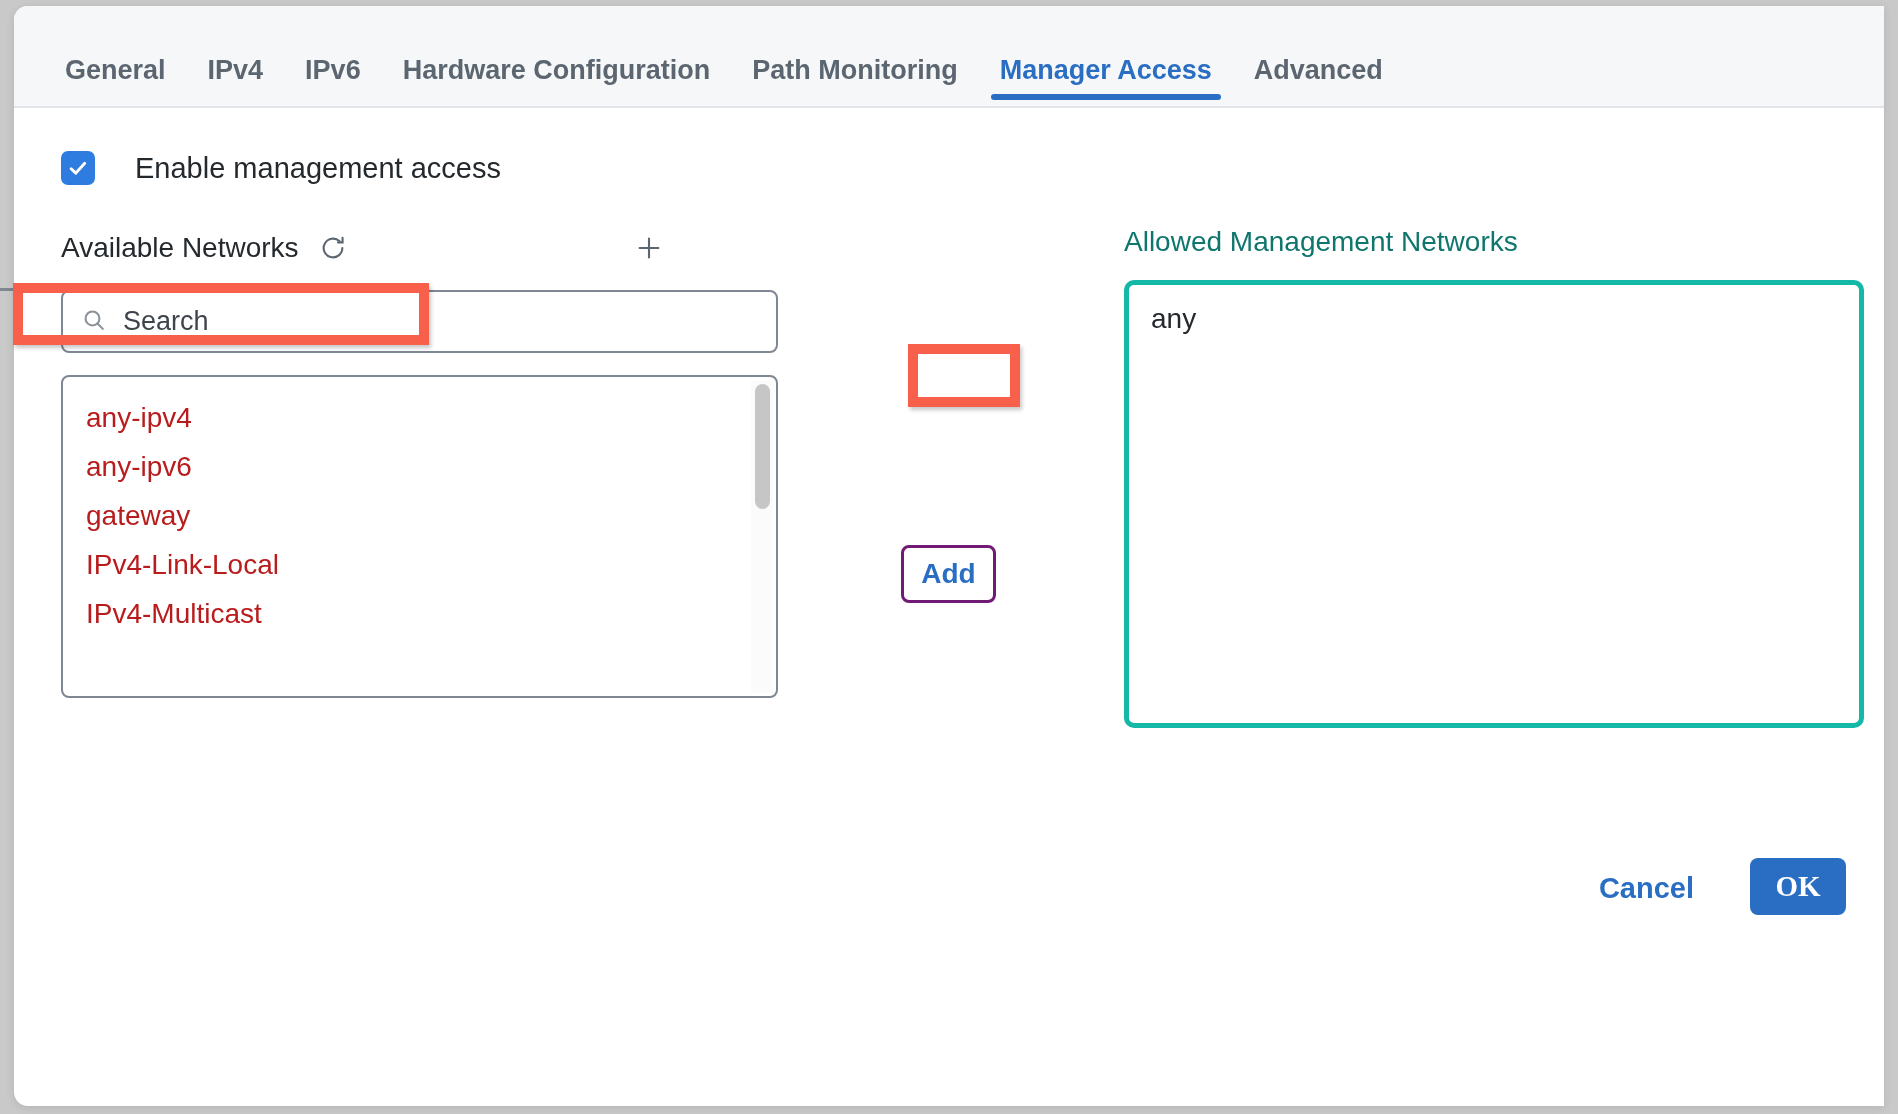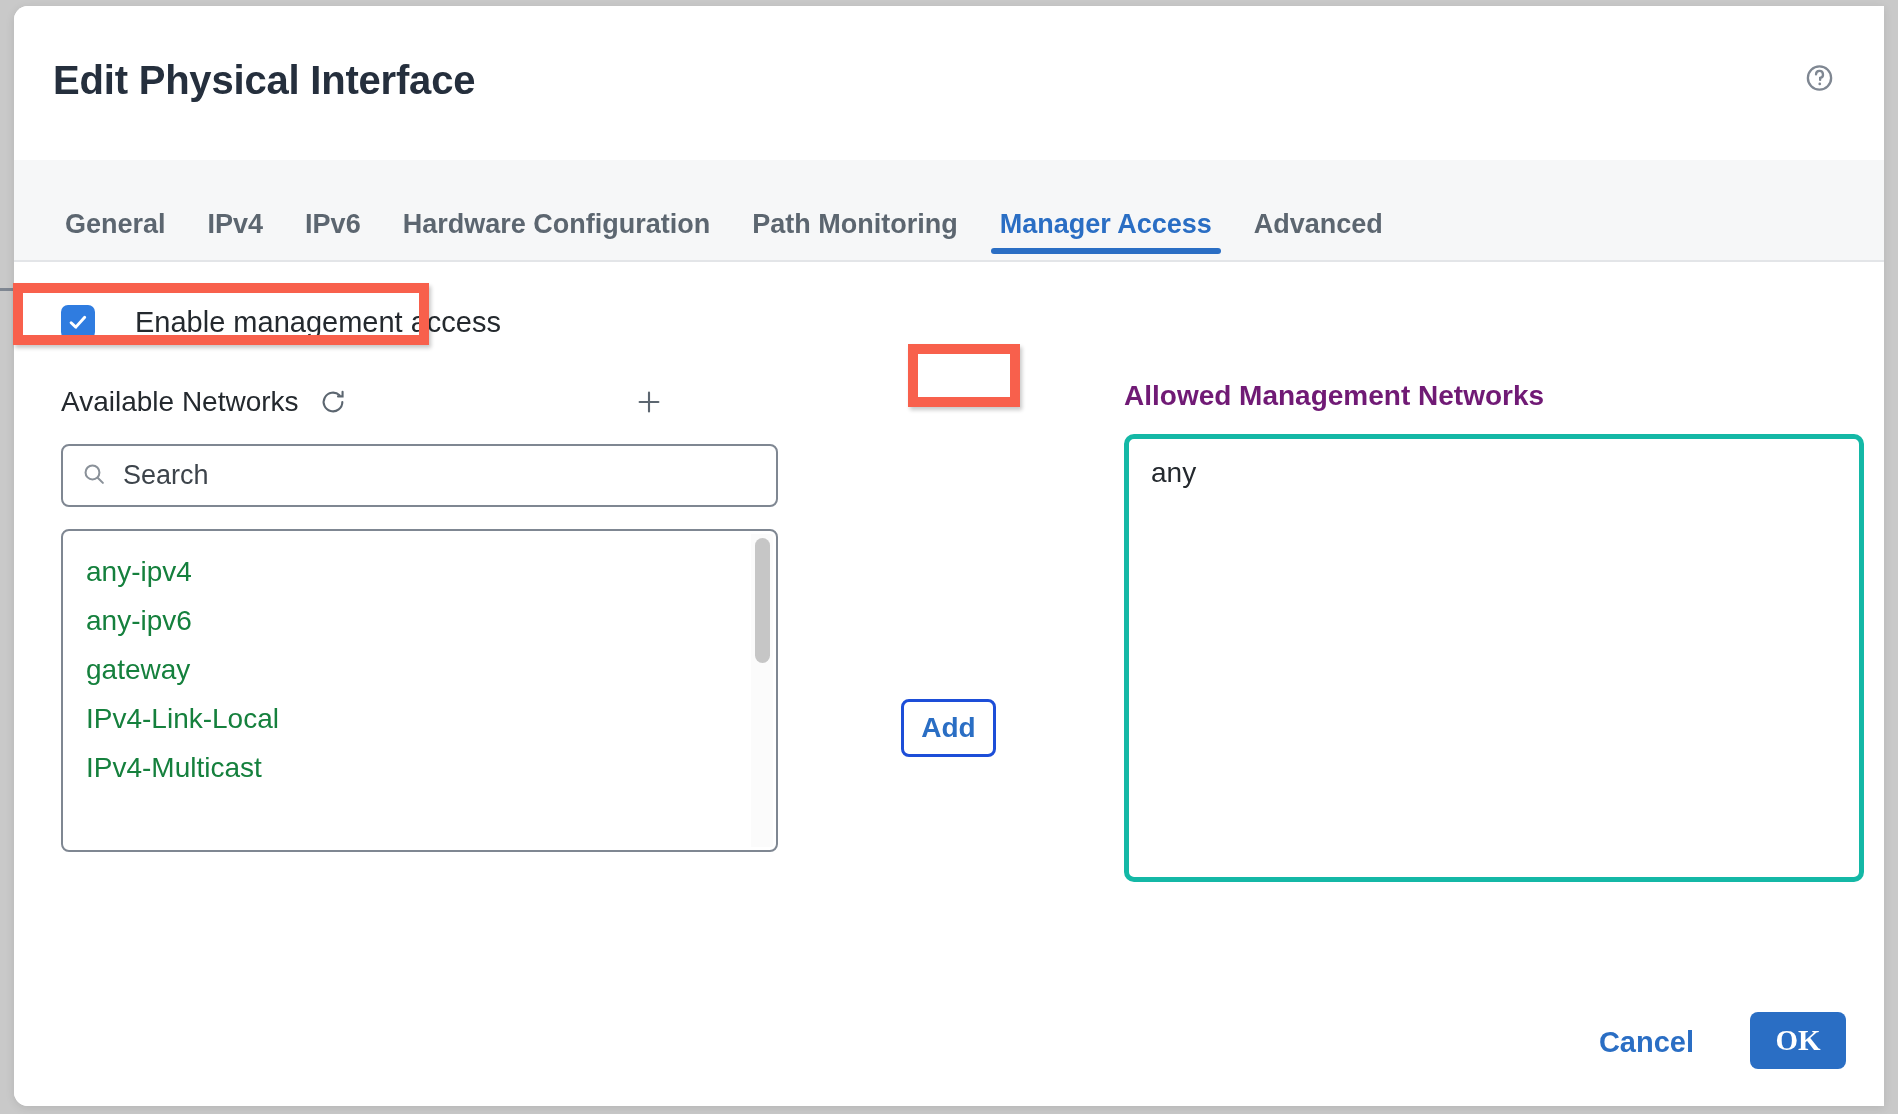--- a/index.html
+++ b/index.html
@@ -214,21 +214,21 @@
     overflow: hidden;
   }
   .net-list-inner {
     padding: 16px 0 0 0;
   }
   .net-item {
     height: 49px;
     line-height: 49px;
     padding-left: 23px;
     font-size: 28px;
-    color: #15803d;
+    color: #b91c1c;
     white-space: nowrap;
     cursor: pointer;
   }
   .scrollbar-track {
     position: absolute;
     right: 3px;
     top: 3px;
     bottom: 3px;
     width: 22px;
     background: #fbfbfb;
@@ -246,21 +246,21 @@
   }
 
   
   .add-btn {
     position: absolute;
     left: 887px;
     top: 437px;
     width: 95px;
     height: 58px;
     box-sizing: border-box;
-    border: 3px solid #1d4ed8;
+    border: 3px solid #701a75;
     border-radius: 8px;
     background: #fff;
     color: #2a6ec4;
     font-size: 28px;
     font-weight: bold;
     font-family: "Liberation Sans", sans-serif;
     cursor: pointer;
     display: flex;
     align-items: center;
     justify-content: center;
@@ -268,23 +268,22 @@
 
   
   .col-right {
     position: absolute;
     left: 1110px;
     top: 118px;
     width: 740px;
   }
   .col-right-label {
     font-size: 28px;
-    color: #701a75;
-    white-space: nowrap;
-    font-weight: bold;
+    color: #0f766e;
+    white-space: nowrap;
   }
   .allowed-box {
     margin-top: 22px;
     width: 740px;
     height: 448px;
     box-sizing: border-box;
     border: 5px solid #14b8a6;
     border-radius: 10px;
     background: #fff;
     position: relative;
@@ -360,30 +359,20 @@
 </style>
 </head>
 <body>
 
 <div class="left-strip">
   <div class="left-strip-line"></div>
 </div>
 
 <div class="dialog">
 
-  <div class="dlg-header">
-    <div class="dlg-title">Edit Physical Interface</div>
-    <span class="help-icon">
-      <svg width="31" height="31" viewBox="0 0 24 24" fill="none" stroke="#7f8792" stroke-width="1.8">
-        <circle cx="12" cy="12" r="9"></circle>
-        <path d="M9.3 9.2a2.7 2.7 0 1 1 3.2 2.7v1.6" stroke-linecap="round"></path>
-        <circle cx="12.2" cy="16.6" r="1.05" fill="#7f8792" stroke="none"></circle>
-      </svg>
-    </span>
-  </div>
 
   <div class="tabbar">
     <div class="tabs">
       <div class="tab">
         <span>General</span>
       </div>
       <div class="tab">
         <span>IPv4</span>
       </div>
       <div class="tab">

